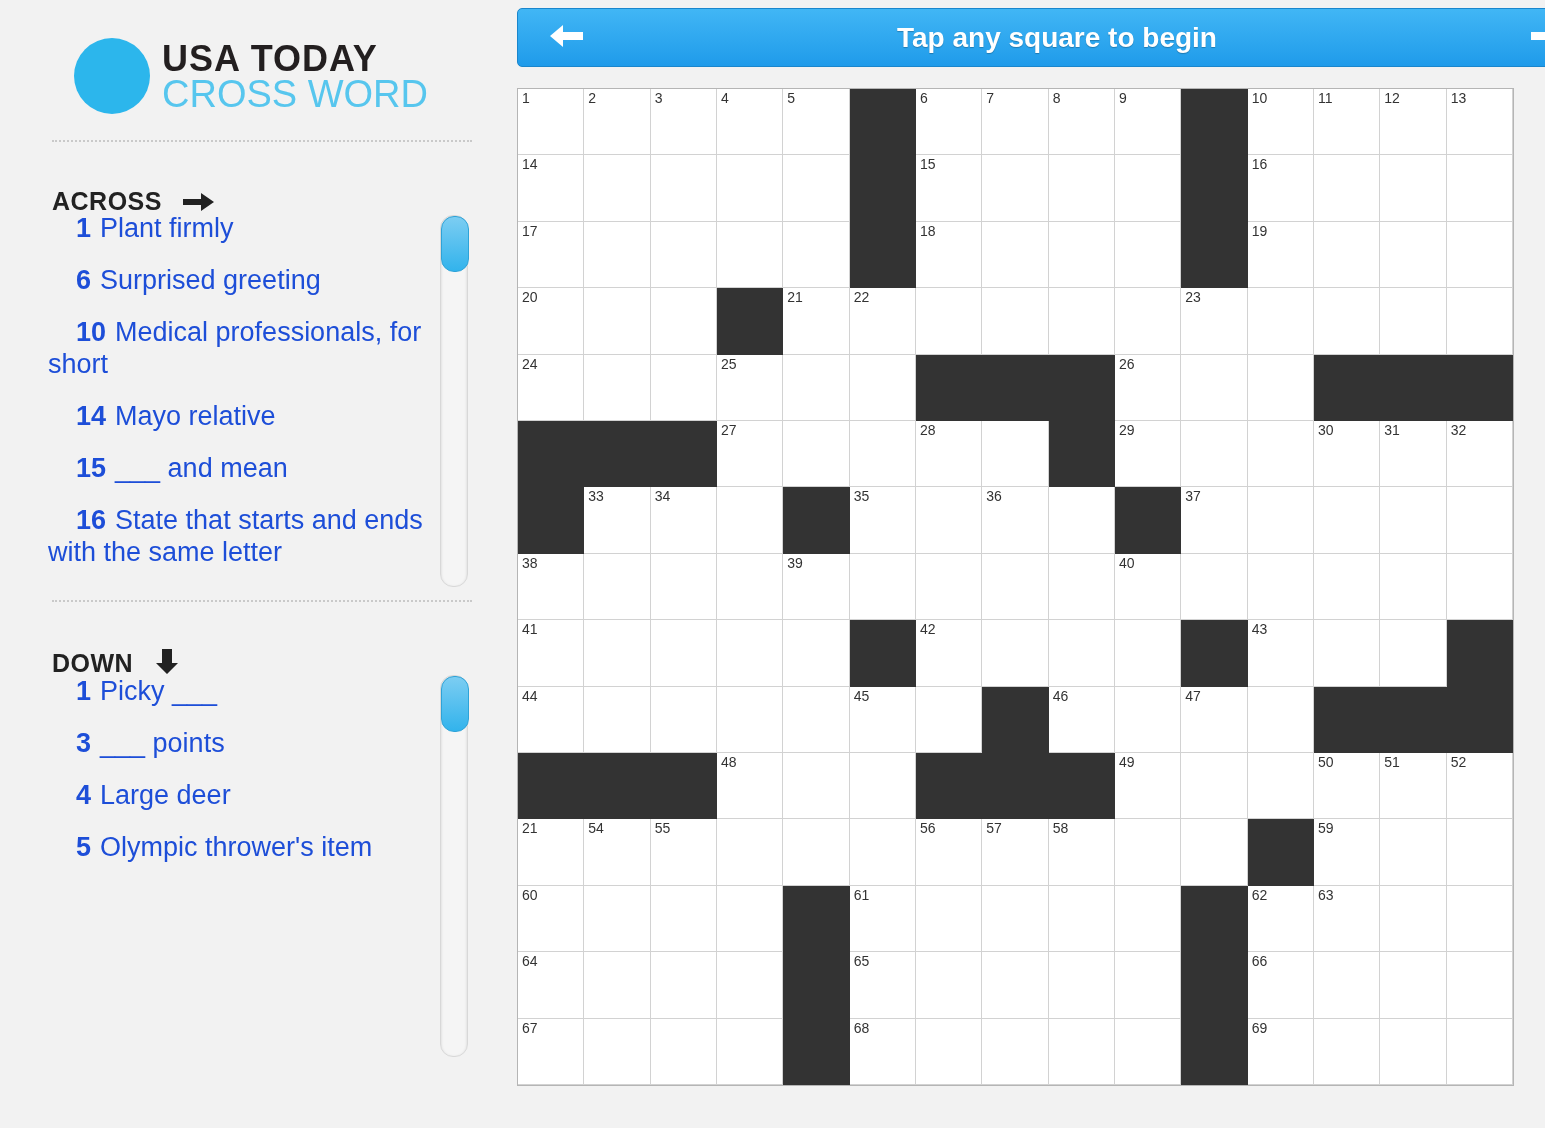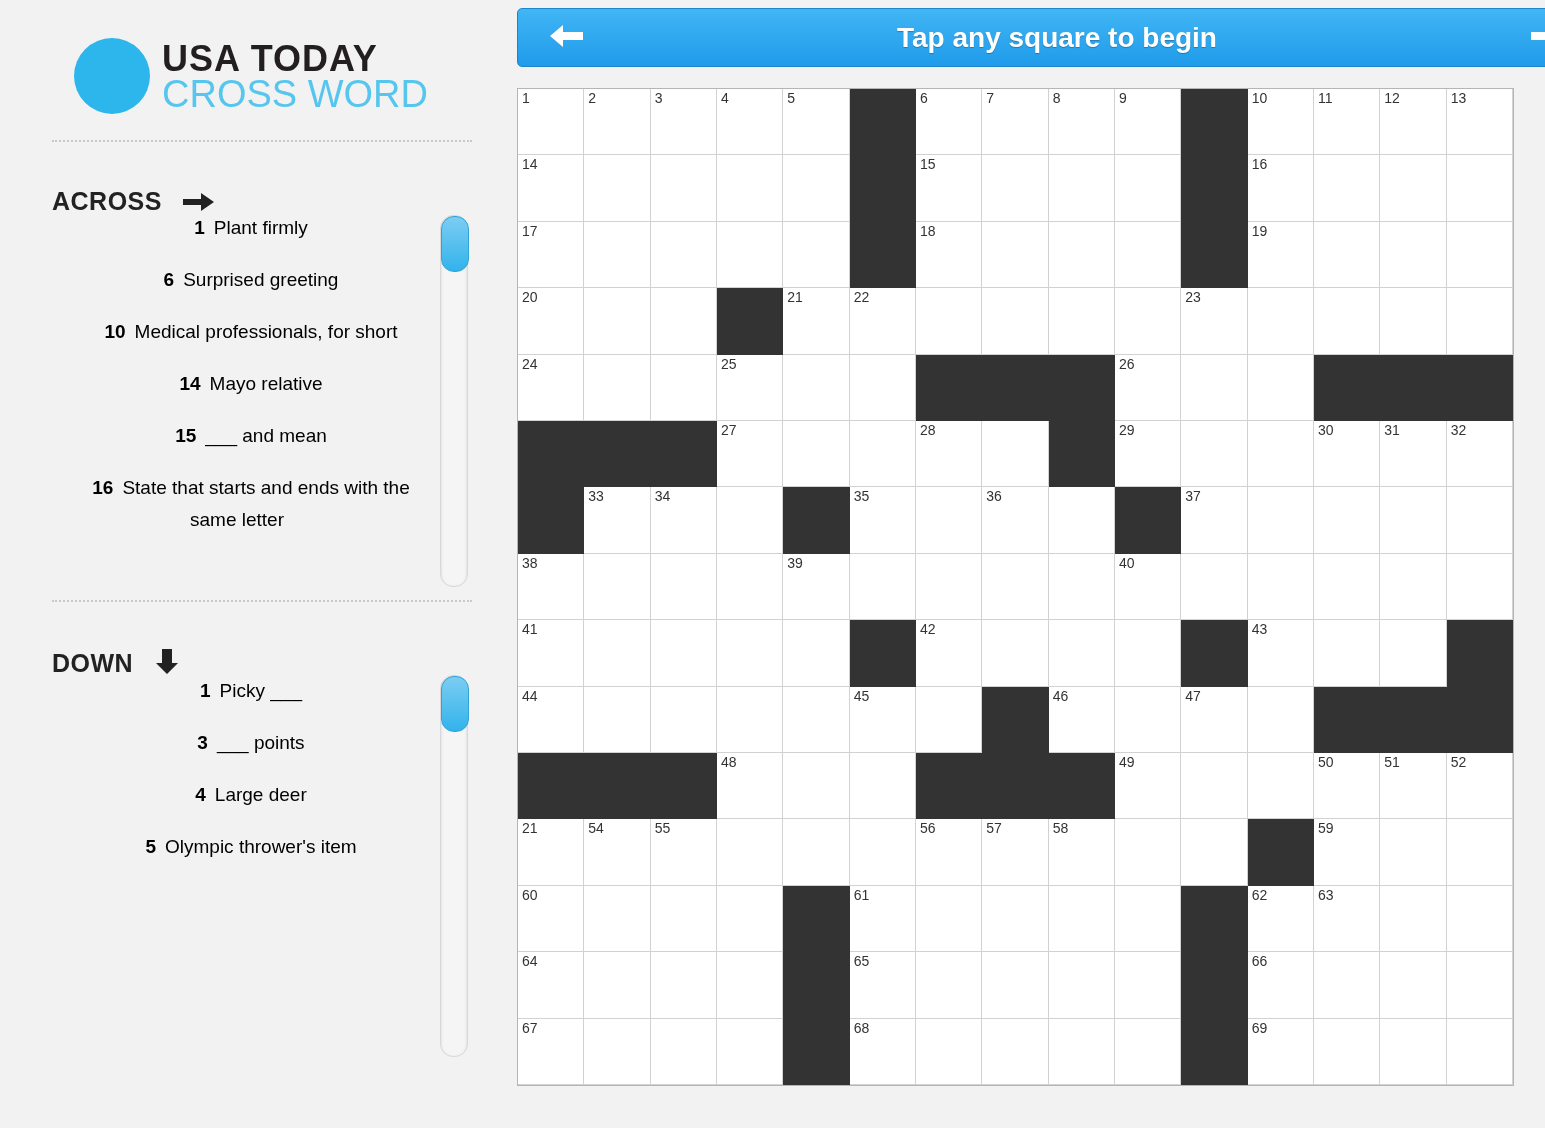--- a/index.html
+++ b/index.html
@@ -85,26 +85,25 @@
 
   .clue-list {
     position: absolute;
     left: 48px;
     width: 378px;
   }
   #across-list { top: 212px; }
   #down-list { top: 675px; }
 
   .clue {
-    font-size: 19px;
-    color: #000000;
+    font-size: 27px;
+    color: #1d4ed8;
     line-height: 32px;
     margin-bottom: 20px;
     text-indent: 28px;
-    text-align: center;
   }
   .clue .num {
     font-weight: bold;
     margin-right: 9px;
   }
 
   .scrollbar {
     position: absolute;
     width: 26px;
     border-radius: 13px;

